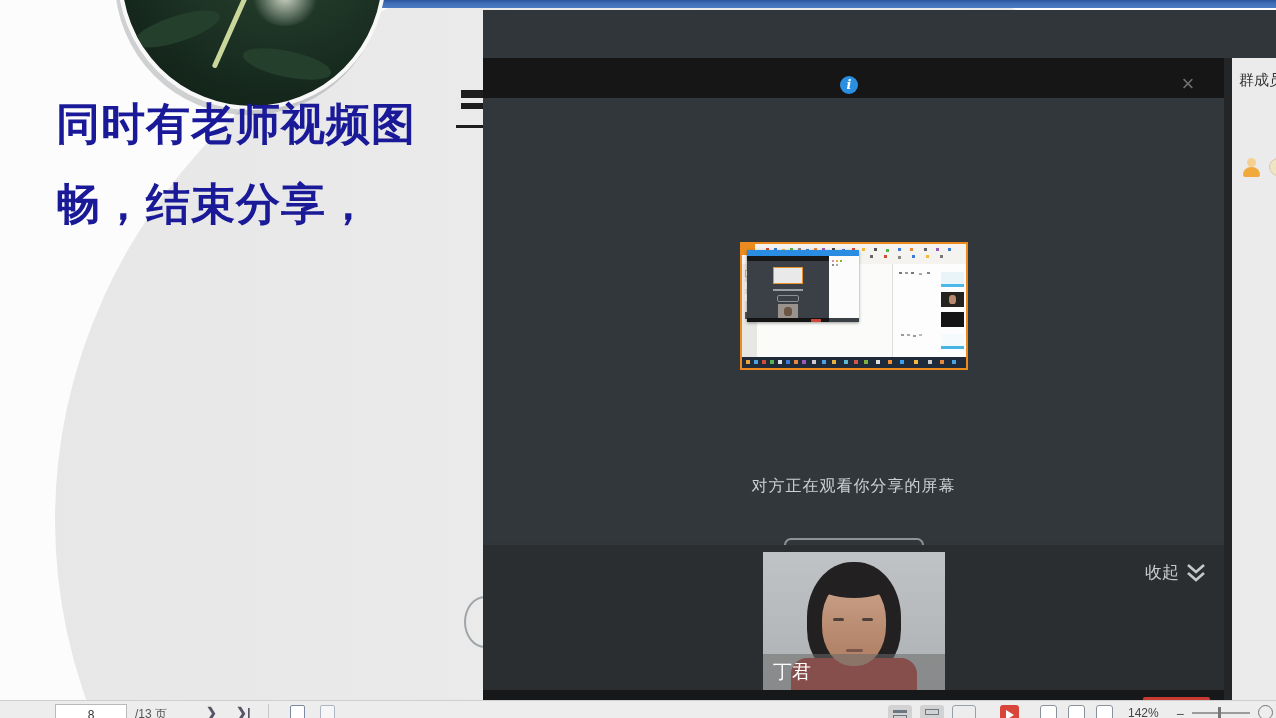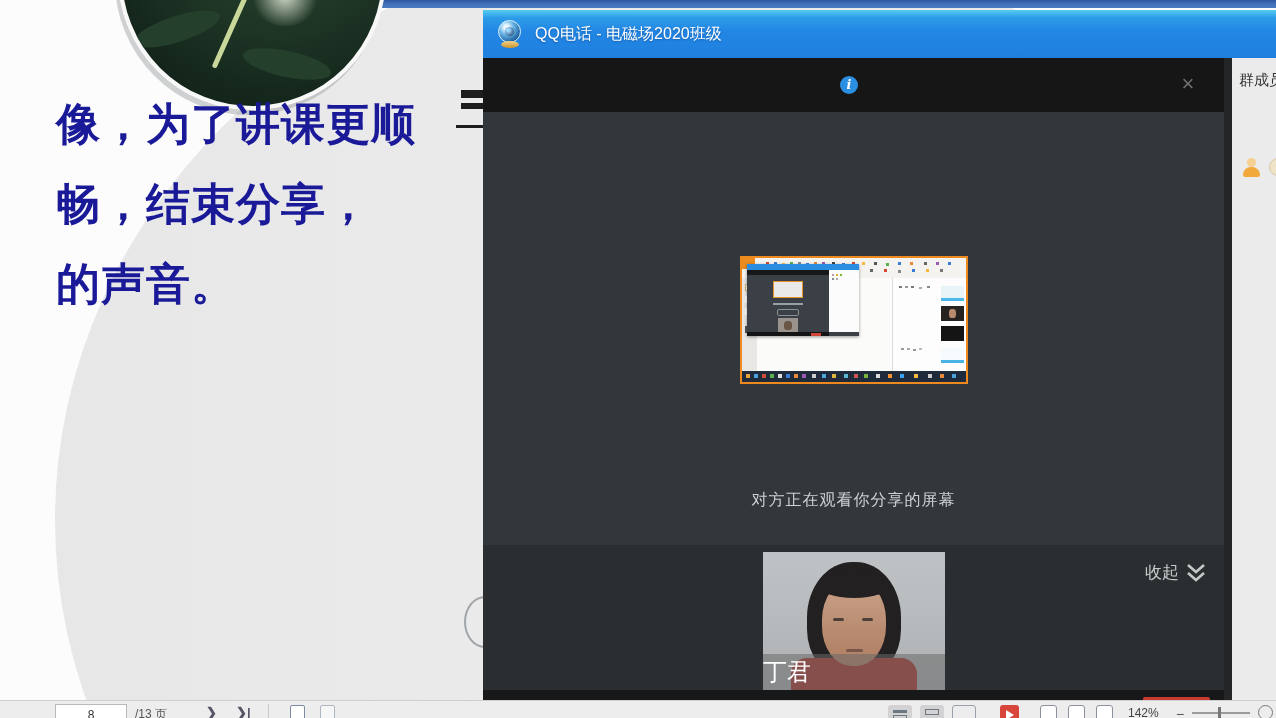--- a/index.html
+++ b/index.html
@@ -65,21 +65,21 @@
 
   .notifbar{left:0;top:48px;width:741px;height:54px;background:#161616;
     display:flex;align-items:center;justify-content:center;}
   .info-icon{width:18px;height:18px;border-radius:50%;background:#2a8fe0;color:#fff;
     font-size:13px;font-weight:bold;text-align:center;line-height:18px;
     font-family:"DejaVu Serif",serif;font-style:italic;margin-right:9px;flex:0 0 auto;}
   .notif-text{color:#d9d9d9;font-size:15px;letter-spacing:.5px;}
   .notif-close{position:absolute;left:692px;top:62px;width:26px;height:26px;color:#707070;
     font-size:22px;line-height:24px;text-align:center;cursor:pointer;}
 
-  .mainarea{left:0;top:102px;width:741px;height:443px;background:#31373b;}
+  .mainarea{left:0;top:88px;width:741px;height:443px;background:#31373b;}
 
   
   .mini{left:257px;top:144px;width:228px;height:128px;border:2px solid #ee8a1d;background:#cfcdc9;overflow:hidden;}
   .m-ribbon{left:0;top:0;width:224px;height:20px;background:#f5f3ef;}
   .m-appbtn{left:0;top:0;width:13px;height:11px;background:#ea8c1e;}
   .m-leftpanel{left:0;top:20px;width:15px;height:93px;background:#e9e7e3;}
   .m-chip{left:3px;top:6px;width:9px;height:7px;background:#fff;border:1px solid #cbb26a;
     box-shadow:0 12px 0 #fff,0 24px 0 #fff,0 42px 0 #555;}
   .m-slidearea{left:15px;top:20px;width:135px;height:93px;background:#fbfbfa;}
   .m-chatpanel{left:150px;top:20px;width:74px;height:93px;background:#fdfdfd;border-left:1px solid #ddd;}
@@ -111,21 +111,21 @@
   .selfvideo{left:280px;top:7px;width:182px;height:138px;overflow:hidden;
     background:linear-gradient(180deg,#c0c3c5,#aeb1b3);}
   .hair{left:44px;top:10px;width:94px;height:116px;background:#232021;border-radius:48% 48% 42% 42%;}
   .shoulders{left:28px;top:106px;width:126px;height:34px;background:#ac2f28;border-radius:16px 16px 0 0;}
   .face{left:59px;top:28px;width:64px;height:86px;border-radius:46%;
     background:linear-gradient(180deg,#c79e85 10%,#b38468 80%);}
   .fringe{left:55px;top:20px;width:72px;height:26px;background:#232021;border-radius:50%;}
   .eye{top:66px;width:11px;height:3px;background:#4e4038;border-radius:2px;}
   .mouth{left:83px;top:97px;width:17px;height:3px;background:#7a554c;border-radius:2px;}
   .namebar{left:0;top:102px;width:182px;height:50px;background:rgba(105,105,105,.55);
-    color:#fff;font-size:24px;line-height:36px;padding-left:0;}
+    color:#fff;font-size:19px;line-height:36px;padding-left:10px;}
   .collapse{left:662px;top:16px;display:flex;align-items:center;color:#c6c9ca;font-size:17px;cursor:pointer;}
   .collapse svg{margin-left:6px;}
   .callbar{left:0;top:680px;width:741px;height:10px;background:#17181a;}
   .red-btn{left:660px;top:7px;width:67px;height:3px;background:#cb3a31;border-radius:2px 2px 0 0;}
 
   .separator{left:741px;top:48px;width:8px;height:642px;background:#232526;}
   .memberpanel{left:749px;top:48px;width:44px;height:642px;background:#ebebeb;overflow:visible;}
   .member-title{left:7px;top:13px;color:#333;font-size:15px;white-space:nowrap;}
   .avatar{left:9px;top:100px;width:20px;height:20px;}
   .av-head{position:absolute;left:6px;top:0;width:9px;height:9px;border-radius:50%;background:#f6cf92;}
@@ -141,23 +141,22 @@
   <div class="abs top-band"></div>
 
   <div class="abs photo-circle">
     <div class="leaf" style="left:10px;top:170px;transform:rotate(-18deg);"></div>
     <div class="leaf" style="left:120px;top:205px;transform:rotate(12deg);"></div>
     <div class="fluff"></div>
     <div class="stem"></div>
   </div>
 
   <div class="abs slide-text">
-    <div>像，为了讲课更顺</div>
+    <div>同时有老师视频图</div>
     <div>畅，结束分享，</div>
-    <div>的声音。</div>
   </div>
 
   <div class="abs peek" style="left:461px;top:90px;width:22px;height:8px;"></div>
   <div class="abs peek" style="left:461px;top:103px;width:22px;height:6px;"></div>
   <div class="abs peek" style="left:456px;top:125px;width:27px;height:3px;"></div>
   <div class="abs peek-arc"></div>
 
   <div class="abs statusbar">
     <div class="abs page-box">8</div>
     <div class="abs sb-txt" style="left:135px;">/13 页</div>
@@ -181,28 +180,20 @@
     <div class="abs sb-mini" style="left:1096px;"></div>
     <div class="abs sb-txt" style="left:1128px;color:#444;">142%</div>
     <div class="abs sb-txt" style="left:1176px;font-size:14px;">−</div>
     <div class="abs sb-slider" style="left:1192px;"></div>
     <div class="abs sb-knob" style="left:1218px;"></div>
     <div class="abs sb-circle" style="left:1258px;"></div>
   </div>
 
   <div class="abs qqwin">
 
-    <div class="abs titlebar">
-      <div class="abs cam-icon">
-        <div class="cam-lens"></div>
-        <div class="cam-pupil"></div>
-        <div class="cam-base"></div>
-      </div>
-      <div class="abs title-text">QQ电话 - 电磁场2020班级</div>
-    </div>
 
     <div class="abs notifbar">
       <span class="info-icon">i</span>
     </div>
     <div class="abs notif-close">×</div>
 
     <div class="abs mainarea">
 
       <div class="abs mini">
         <div class="abs m-ribbon">

